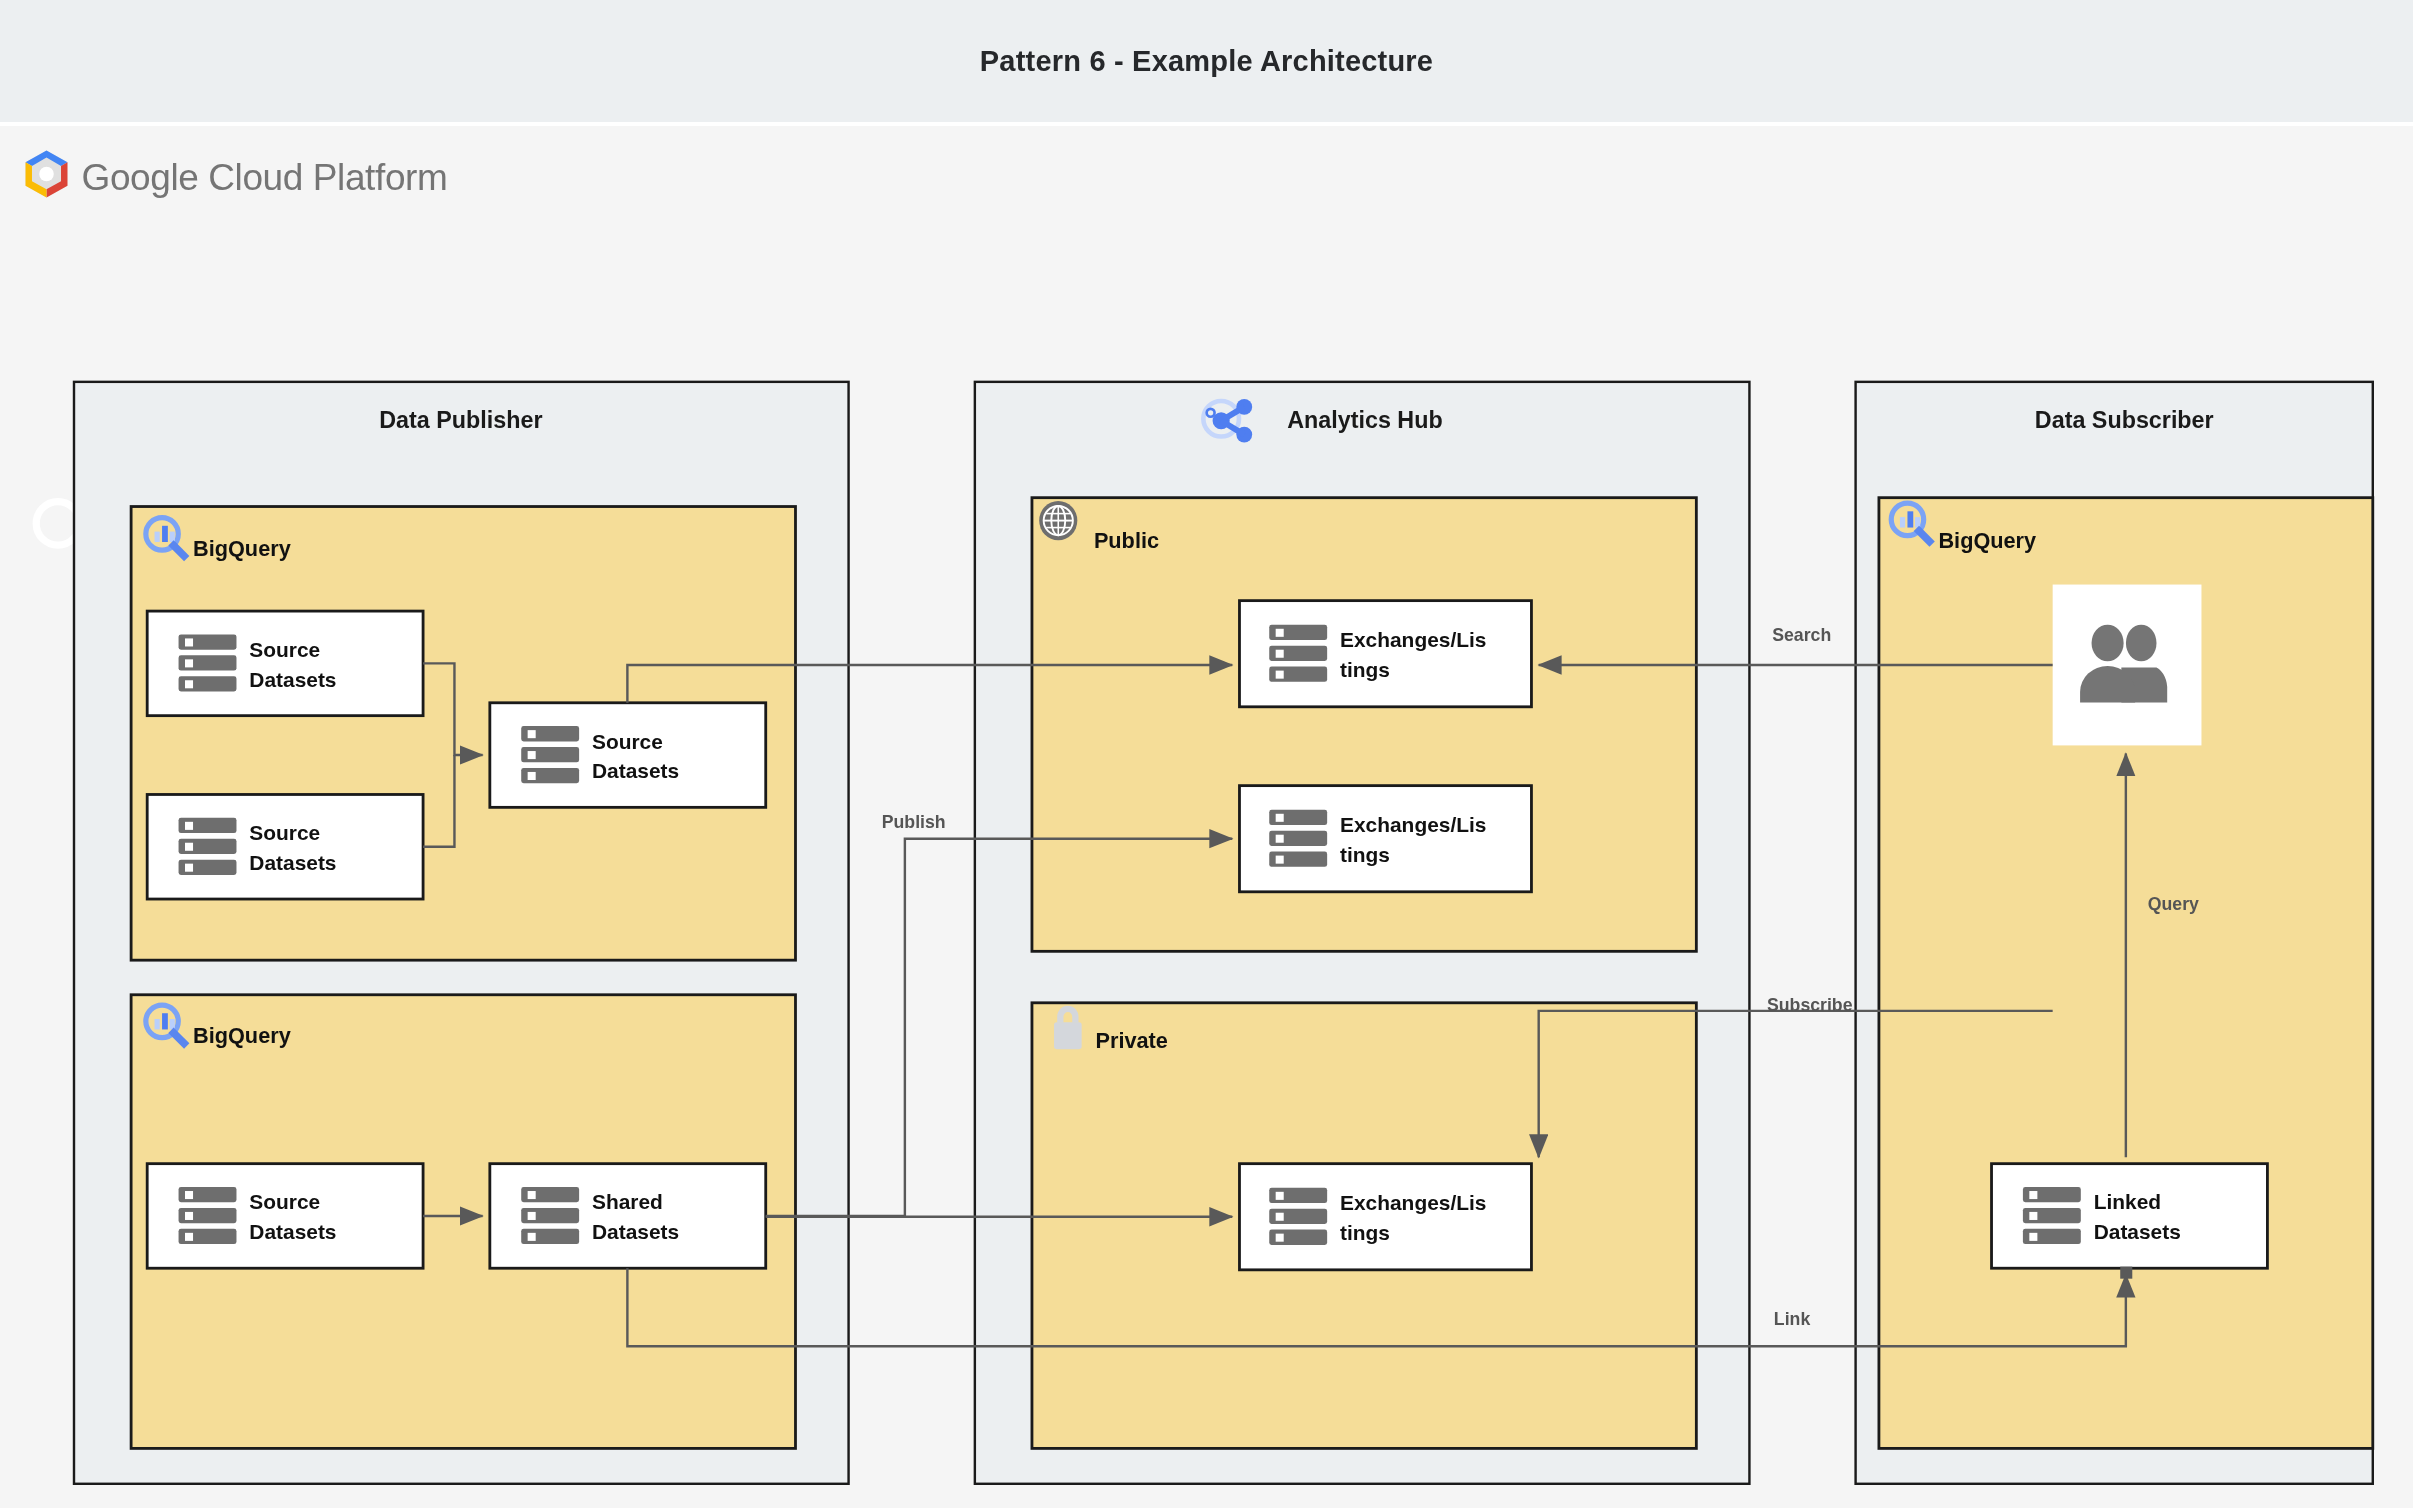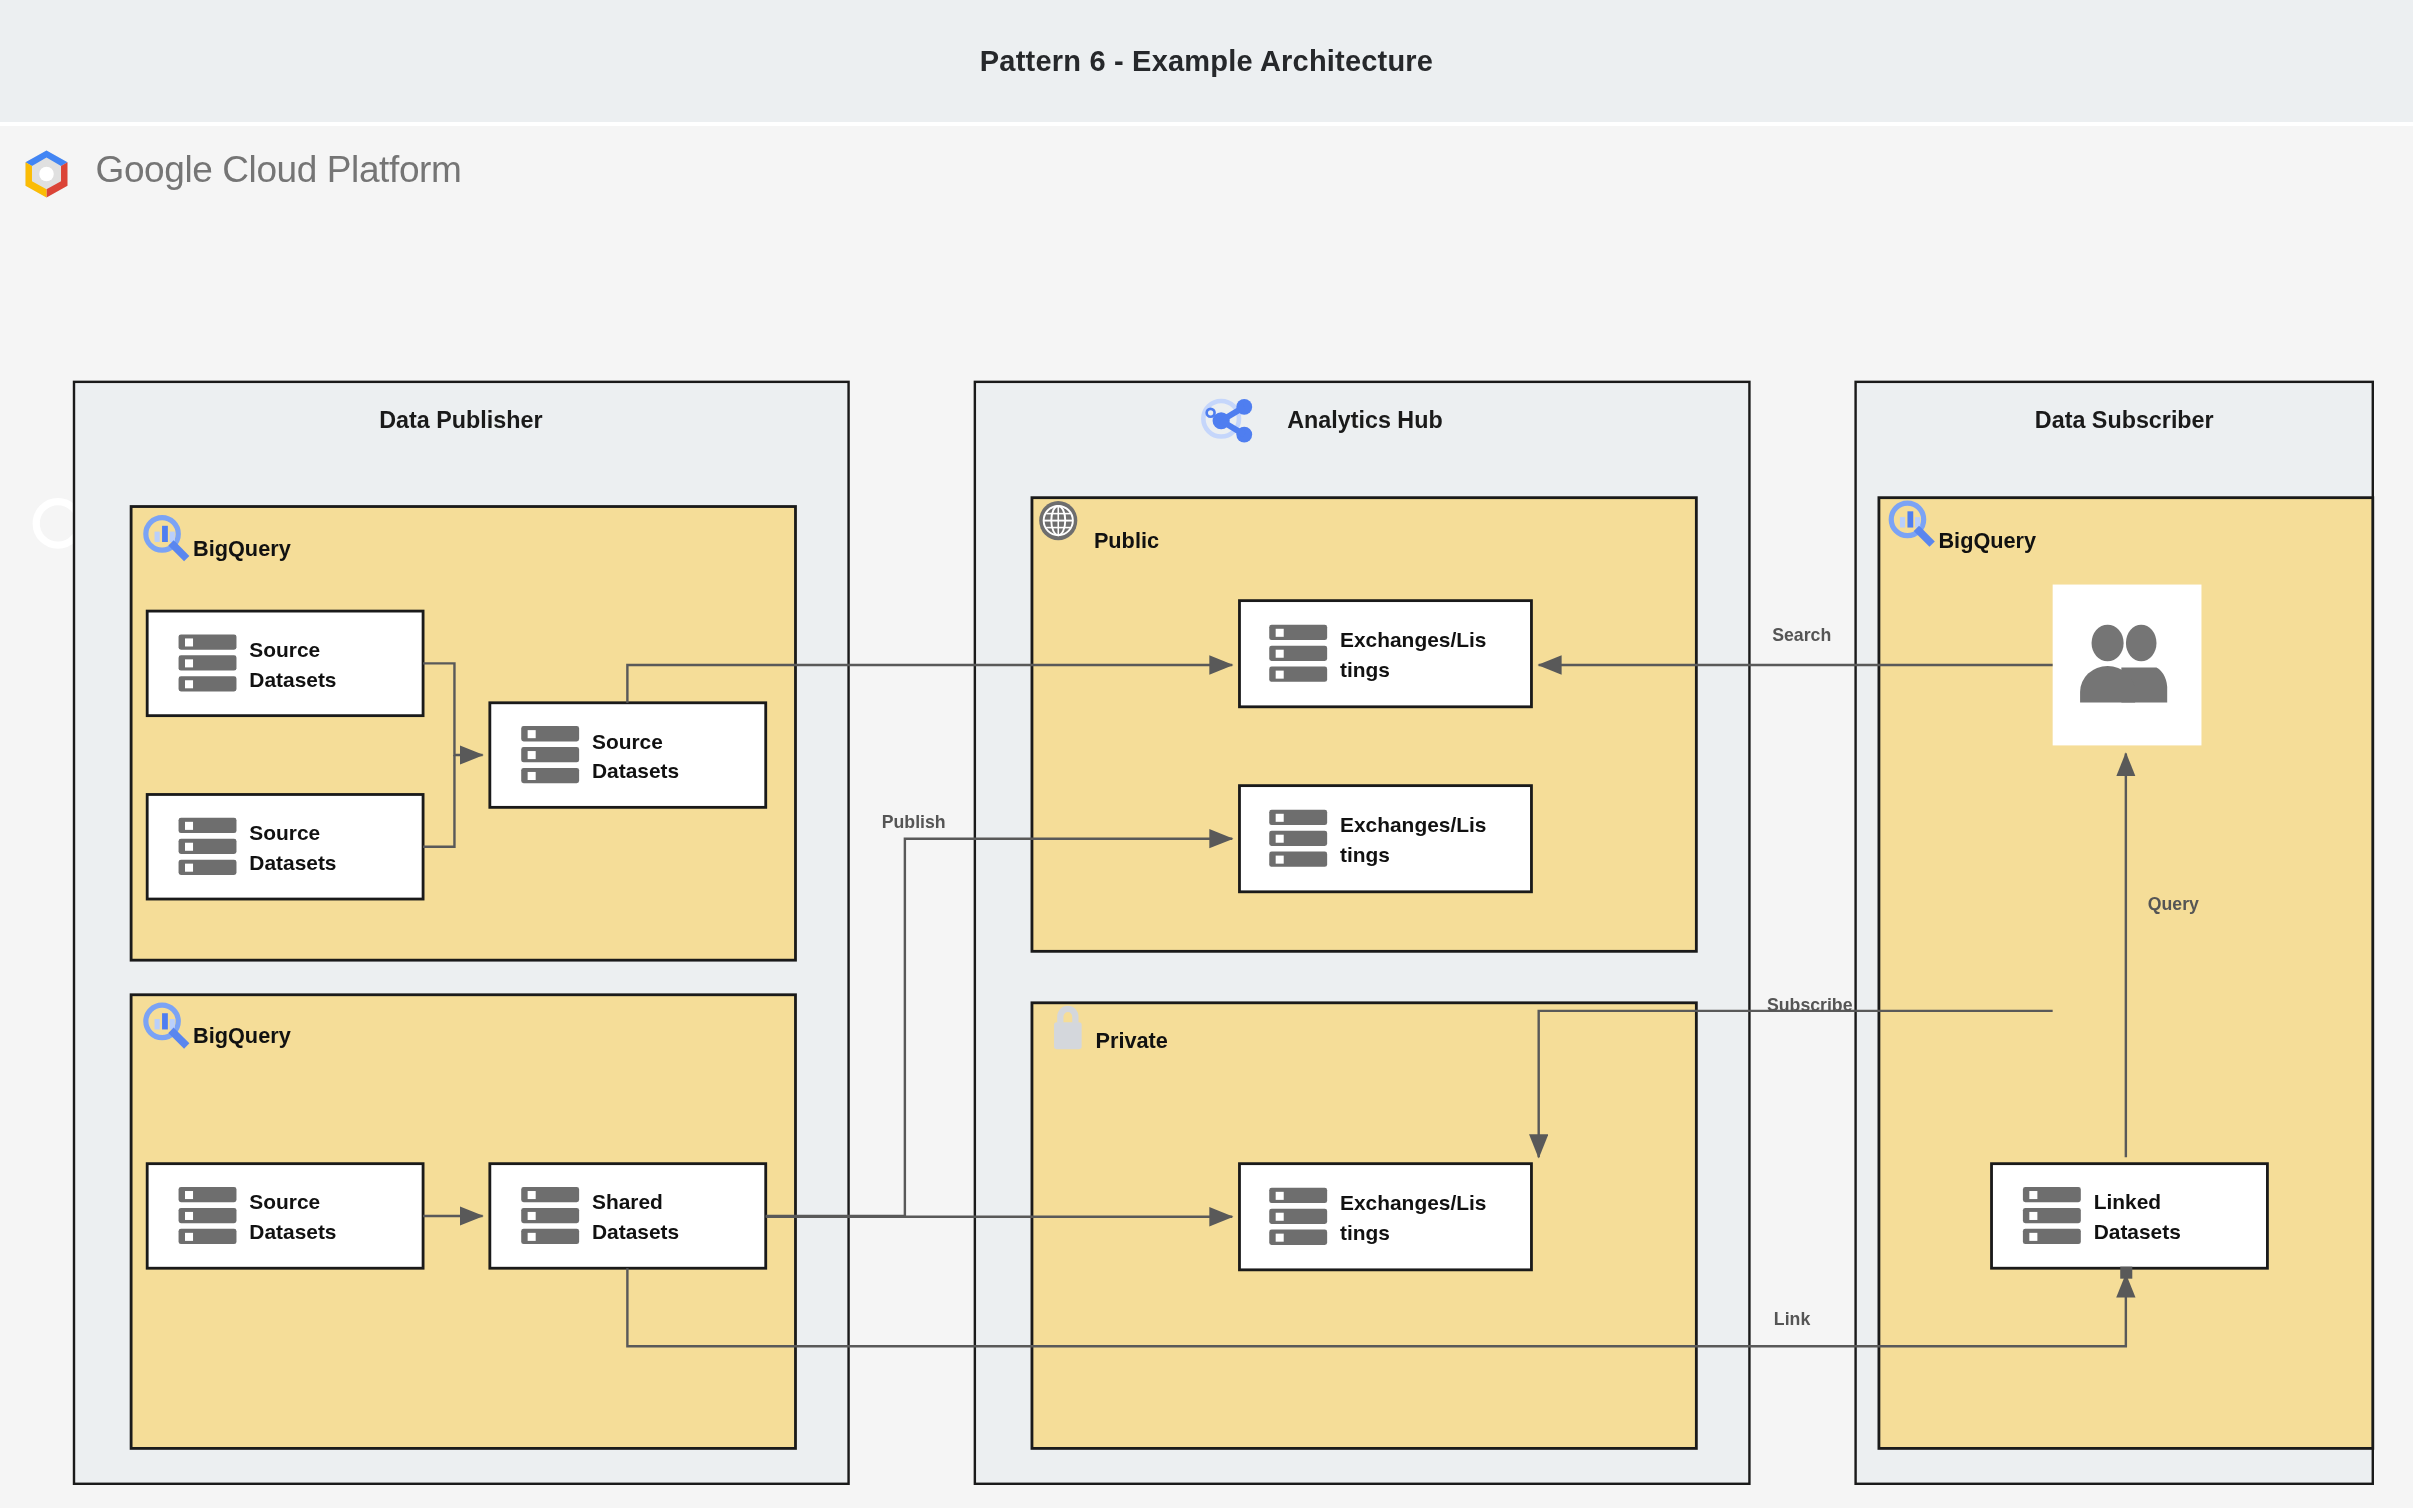--- a/index.html
+++ b/index.html
@@ -36,22 +36,22 @@
   #canvas {
     position: absolute;
     left: 0; top: 126px;
     width: 2413px; height: 1382px;
     background: #f5f5f5;
   }
   #gcp-logo {
     position: absolute;
     left: 22.5px; top: 22.5px;
     display: flex;
-    align-items: flex-start;
-    gap: 26px;
+    align-items: flex-end;
+    gap: 12px;
   }
   #gcp-logo-text {
     font-size: 37px;
     color: #757575;
     letter-spacing: -0.4px;
     font-family: "Liberation Sans", sans-serif;
   }
   svg#diagram {
     position: absolute;
     left: 0; top: 0;

